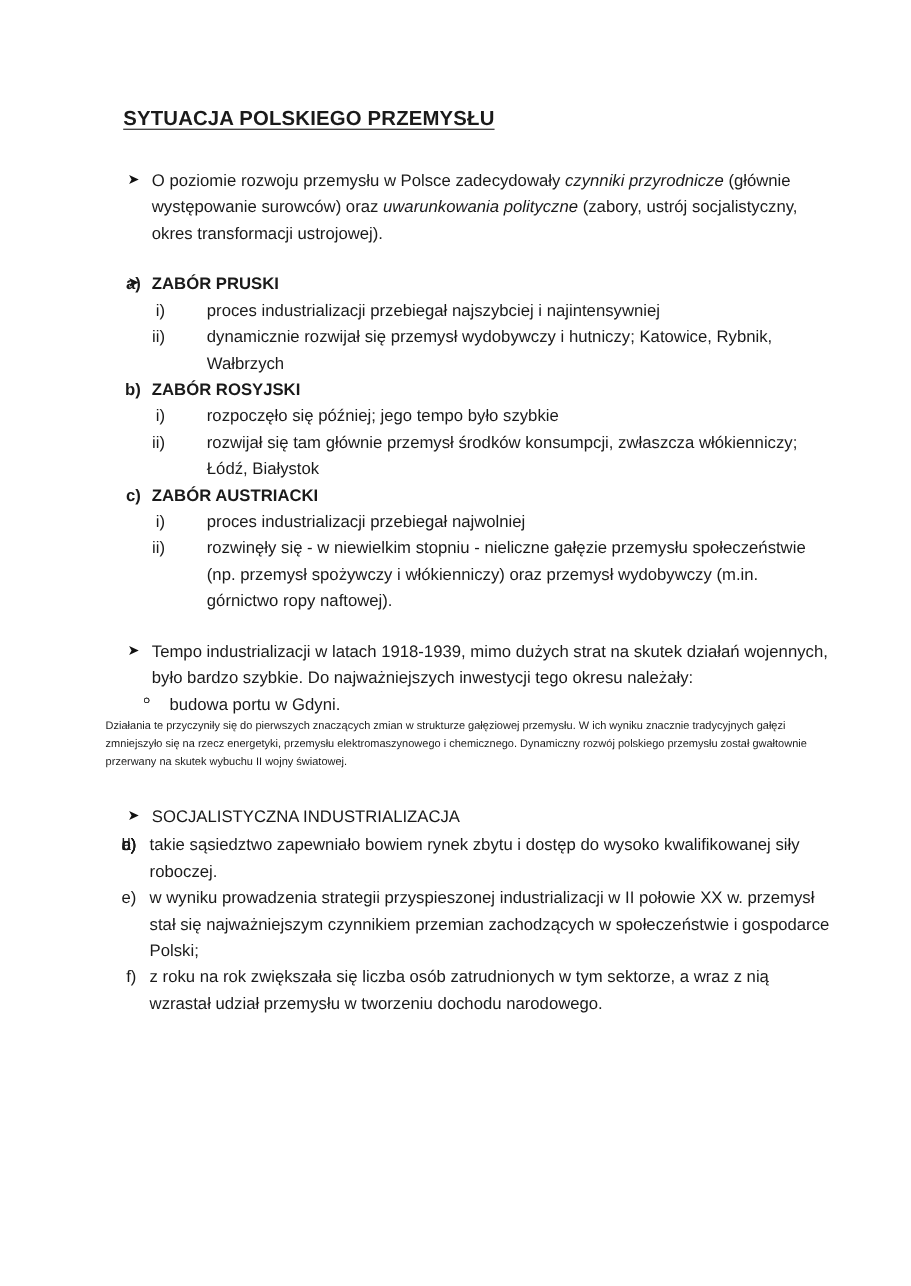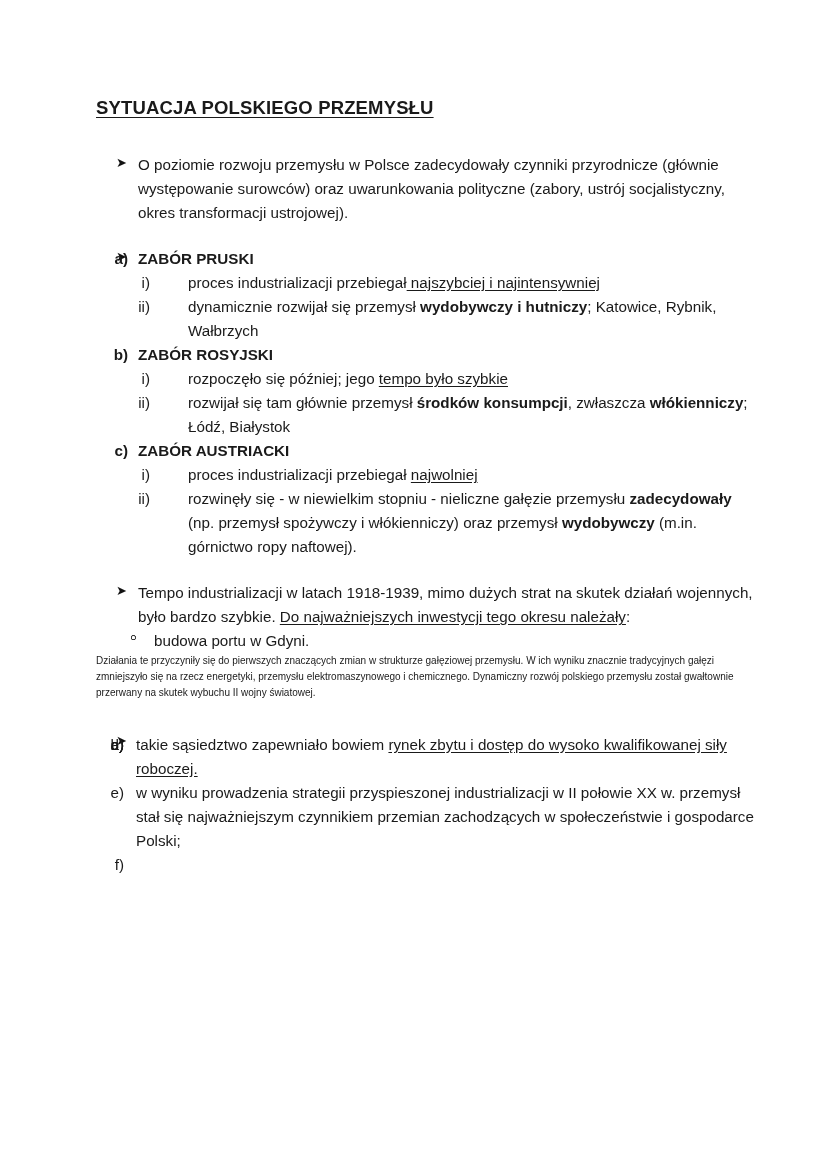--- a/index.html
+++ b/index.html
@@ -24,21 +24,21 @@
     background: #ffffff;
   }
 
   
   .doc-title {
     font-size: 18.5px;
     font-weight: bold;
     letter-spacing: 0.15px;
     text-decoration: underline;
     text-underline-offset: 3px;
-    margin: 0 0 34px 0;
+    margin: 0 0 34px 16px;
     line-height: 1.25;
   }
 
   
   .arrow-list {
     list-style: none;
     margin: 0;
     padding: 0;
   }
   .arrow-item {
@@ -133,23 +133,23 @@
 
   
   .flow-paragraph {
     margin: 0;
     padding: 0;
     font-size: 10px;
     line-height: 1.58;
   }
 
   
-  .r-b  { font-weight: bold; margin-top: 12px; }
-  .r-i  { }
-  .r-u  { text-decoration: underline; text-underline-offset: 2px; text-align: right; }
+  .r-b  { font-weight: normal; margin-top: 12px; }
+  .r-i  { font-style: italic; }
+  .r-u  { text-underline-offset: 2px; text-align: right; }
   .gap-md { height: 22px; }
   .gap-lg { height: 30px; }
 </style>
 </head>
 <body>
 
 <div class="page">
 
   <h1 class="doc-title">SYTUACJA POLSKIEGO PRZEMYSŁU</h1>
 
@@ -202,21 +202,21 @@
       <span class="marker">c)</span>
       <span>ZABÓR AUSTRIACKI</span>
     </li>
     <ol class="roman-list">
       <li class="roman-item">
         <span class="marker">i)</span>
         <span><span>proces industrializacji przebiegał </span><span class="r-u">najwolniej</span></span>
       </li>
       <li class="roman-item">
         <span class="marker">ii)</span>
-        <span><span>rozwinęły się - w niewielkim stopniu - nieliczne gałęzie przemysłu </span><span class="r-b">zadecydowały</span><span> (np. przemysł spożywczy i włókienniczy) oraz przemysł </span><span class="r-b">wydobywczy</span><span> (m.in. górnictwo ropy naftowej).</span></span>
+        <span><span>rozwinęły się - w niewielkim stopniu - nieliczne gałęzie przemysłu </span><span class="r-b">społeczeństwie</span><span> (np. przemysł spożywczy i włókienniczy) oraz przemysł </span><span class="r-b">wydobywczy</span><span> (m.in. górnictwo ropy naftowej).</span></span>
       </li>
     </ol>
   </ol>
 
   <div class="gap-md"></div>
 
   <ul class="arrow-list">
     <li class="arrow-item">
       <span class="marker">➤</span>
       <span><span>Tempo industrializacji w latach 1918-1939, mimo dużych strat na skutek działań wojennych, było bardzo szybkie. </span><span class="r-u">Do najważniejszych inwestycji tego okresu należały</span><span>:</span></span>
@@ -236,20 +236,21 @@
     </li>
   </ul>
 
   <p class="flow-paragraph">Działania te przyczyniły się do pierwszych znaczących zmian w strukturze gałęziowej przemysłu. W ich wyniku znacznie tradycyjnych gałęzi zmniejszyło się na rzecz energetyki, przemysłu elektromaszynowego i chemicznego. Dynamiczny rozwój polskiego przemysłu został gwałtownie przerwany na skutek wybuchu II wojny światowej.</p>
 
   <div class="gap-lg"></div>
 
   <ul class="arrow-list">
     <li class="arrow-item">
       <span class="marker">➤</span>
+      <span class="r-b">SOCJALISTYCZNA INDUSTRIALIZACJA</span>
     </li>
   </ul>
 
   <ol class="alpha-list plain">
     <li class="alpha-item">
       <span class="marker">a)</span>
     </li>
     <li class="alpha-item">
       <span class="marker">b)</span>
     </li>
@@ -259,16 +260,17 @@
     <li class="alpha-item">
       <span class="marker">d)</span>
       <span><span>takie sąsiedztwo zapewniało bowiem </span><span class="r-u">rynek zbytu i dostęp do wysoko kwalifikowanej siły roboczej.</span></span>
     </li>
     <li class="alpha-item">
       <span class="marker">e)</span>
       <span>w wyniku prowadzenia strategii przyspieszonej industrializacji w II połowie XX w. przemysł stał się najważniejszym czynnikiem przemian zachodzących w społeczeństwie i gospodarce Polski;</span>
     </li>
     <li class="alpha-item">
       <span class="marker">f)</span>
+      <span>z roku na rok zwiększała się liczba osób zatrudnionych w tym sektorze, a wraz z nią wzrastał udział przemysłu w tworzeniu dochodu narodowego.</span>
     </li>
   </ol>
 
 </div>
 
 </body></html>

